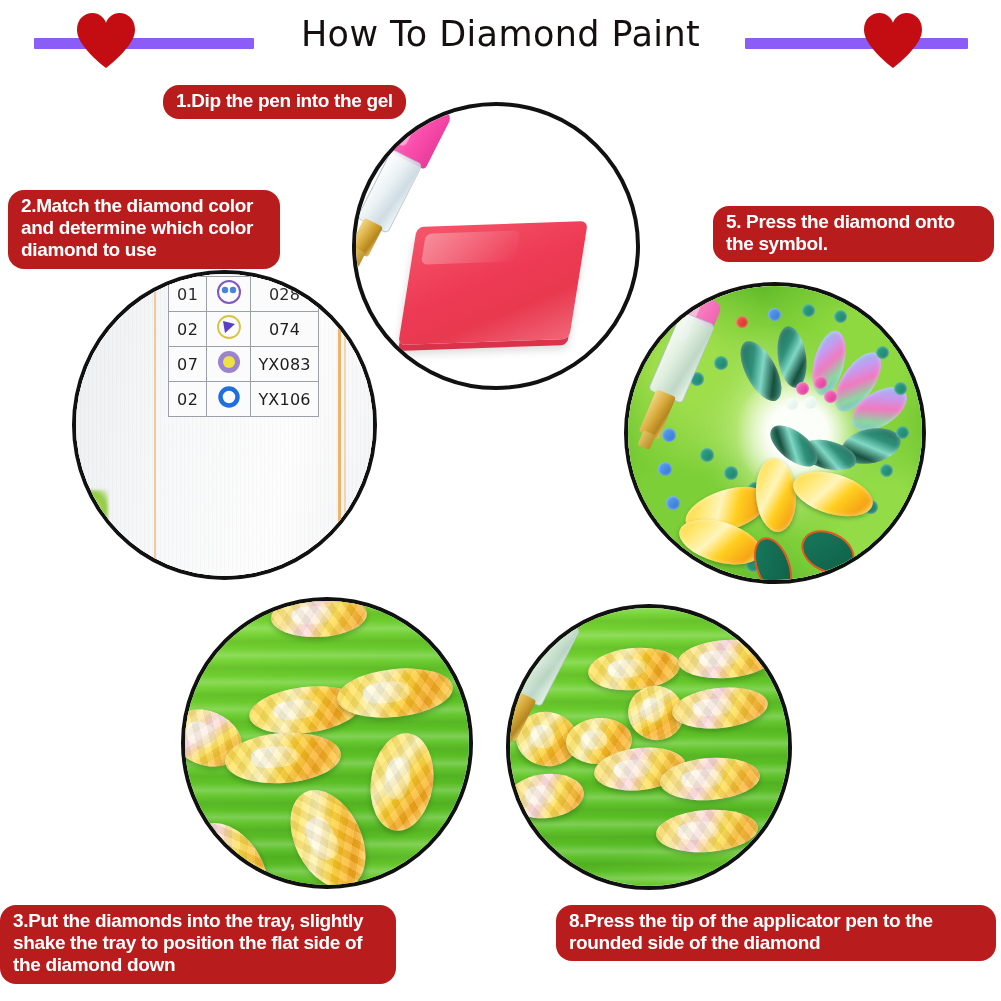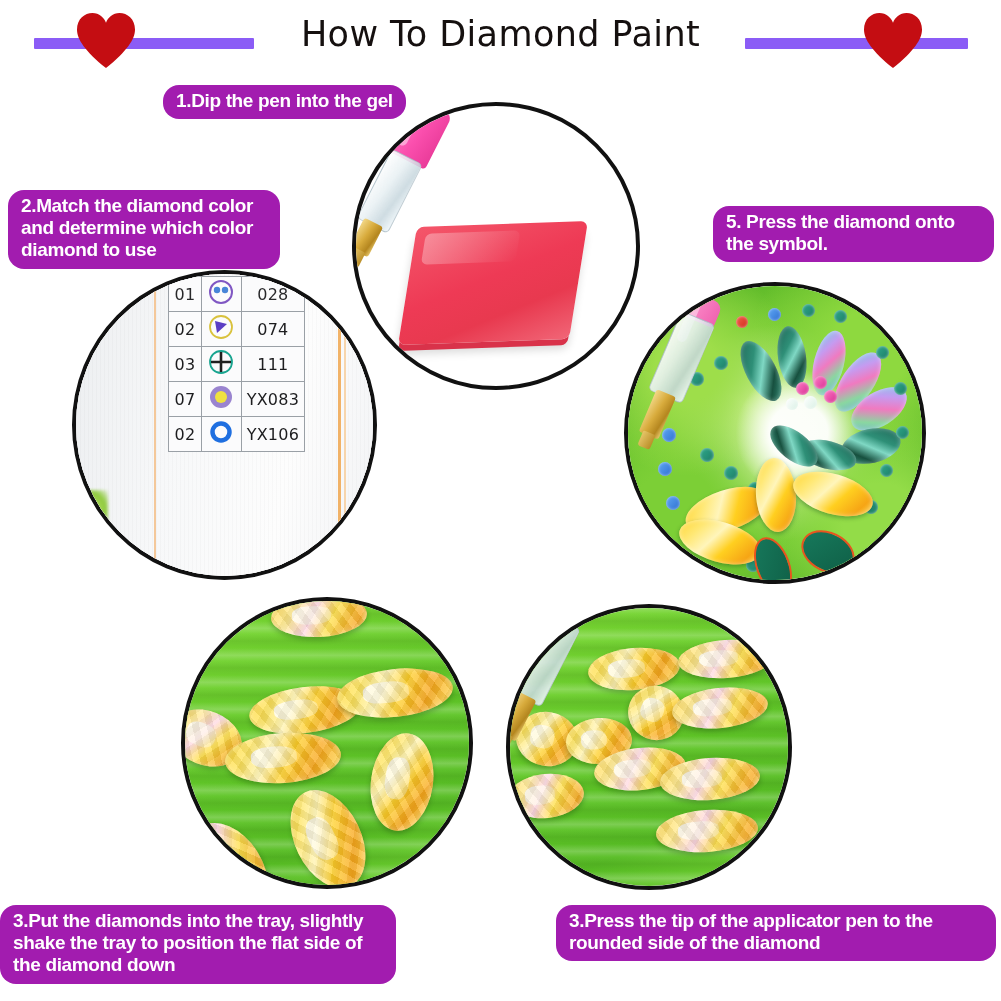--- a/index.html
+++ b/index.html
@@ -29,21 +29,21 @@
     position:absolute; left:0; top:14px; width:1001px;
     text-align:center;
     font-size:35px; font-weight:400; color:#15100f;
     letter-spacing:.4px; white-space:nowrap;
     font-family:"DejaVu Sans", sans-serif;
   }
 
   
   .label {
     position:absolute;
-    background:#a21caf;
+    background:#b91c1c;
     color:#ffffff;
     border-radius:16px;
     padding:5px 13px 7px 13px;
     font-size:19px;
     font-weight:700;
     line-height:1.17;
     letter-spacing:-.35px;
     font-family:"Liberation Sans", sans-serif;
     z-index:6;
   }
@@ -131,21 +131,21 @@
   .rail {
     position:absolute; top:0; width:3px; height:100%;
     background:#f0a64e; opacity:.85;
   }
   #rail-left  { left:78px; width:2px; background:#f3c08a; }
   #rail-right { left:262px; }
   #rail-right2{ left:268px; width:2px; background:#f7cf9f; }
 
   table.codes {
     position:absolute; left:92px; top:2px;
-    width:137px;
+    width:151px;
     border-collapse:collapse;
     font-family:"DejaVu Sans", sans-serif;
   }
   table.codes td {
     border:1px solid #9aa0a6;
     height:31px;
     background:#fbfbfc;
     color:#1d1d1f;
     font-size:16px;
     text-align:center;
@@ -298,30 +298,20 @@
             <td class="c-no">02</td>
             <td class="c-sym">
               <span class="sym"><svg width="30" height="30" viewBox="0 0 30 30">
                   <circle cx="15" cy="15" r="11" fill="none" stroke="#d9c23d" stroke-width="1.8"></circle>
                   <path d="M9 9 L21 12 L11 21 Z" fill="#5b3fc4"></path>
                 </svg></span>
             </td>
             <td class="c-code">074</td>
           </tr>
           <tr>
-            <td class="c-no">03</td>
-            <td class="c-sym">
-              <span class="sym"><svg width="30" height="30" viewBox="0 0 30 30">
-                  <circle cx="15" cy="15" r="11" fill="none" stroke="#18a48f" stroke-width="1.8"></circle>
-                  <path d="M15 5 L15 25 M5 15 L25 15" stroke="#20201f" stroke-width="2.6"></path>
-                </svg></span>
-            </td>
-            <td class="c-code">111</td>
-          </tr>
-          <tr>
             <td class="c-no">07</td>
             <td class="c-sym">
               <span class="sym"><svg width="30" height="30" viewBox="0 0 30 30">
                   <circle cx="15" cy="15" r="11" fill="#9a84cf"></circle>
                   <circle cx="15" cy="15" r="6" fill="#efe13f"></circle>
                 </svg></span>
             </td>
             <td class="c-code">YX083</td>
           </tr>
           <tr>
@@ -425,13 +415,13 @@
     <div class="gem marquise pinkish" style="left:146px;top:202px;width:102px;height:42px;transform:rotate(-4deg);"></div>
 
     <div class="pen" style="left:6px;top:16px;width:110px;height:190px;transform:rotate(27deg);">
       <div class="pen-body" style="left:30px;top:0px;width:36px;height:88px;"></div>
       <div class="pen-ferrule" style="left:37px;top:84px;width:22px;height:46px;"></div>
       <div class="pen-tip" style="left:41px;top:127px;width:14px;height:16px;"></div>
     </div>
   </div>
 </div>
 
-<div class="label" id="label-4">3.Press the tip of the applicator pen to the rounded side of the diamond</div>
+<div class="label" id="label-4">8.Press the tip of the applicator pen to the rounded side of the diamond</div>
 
 </body></html>

